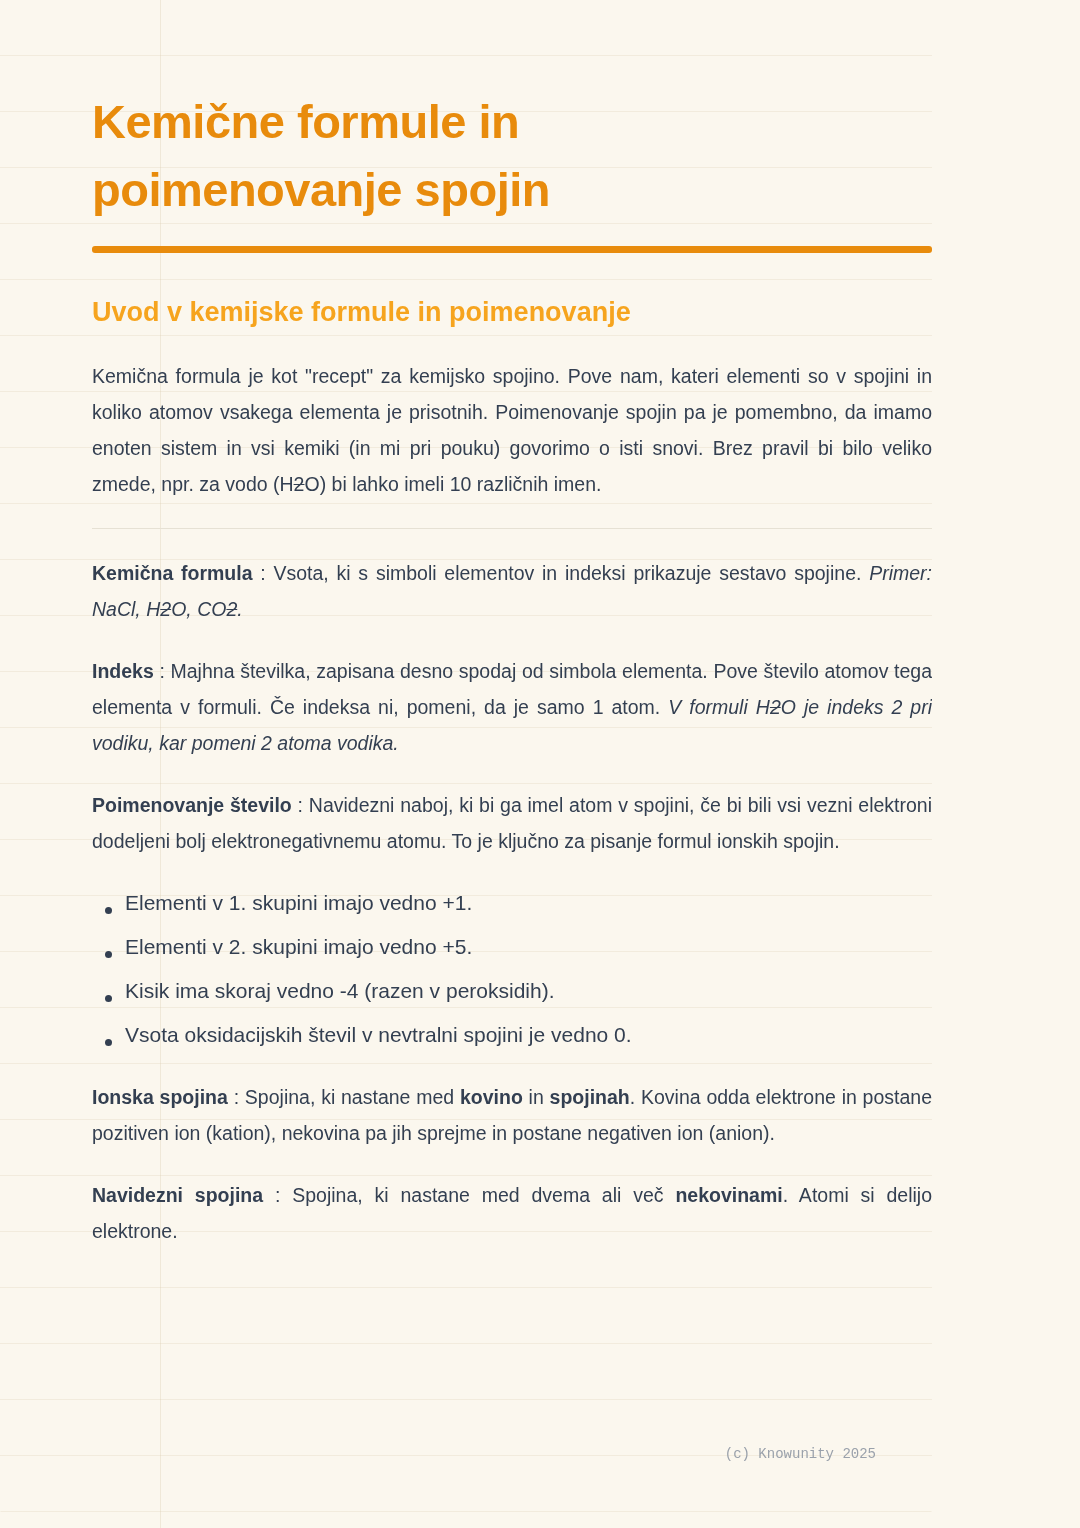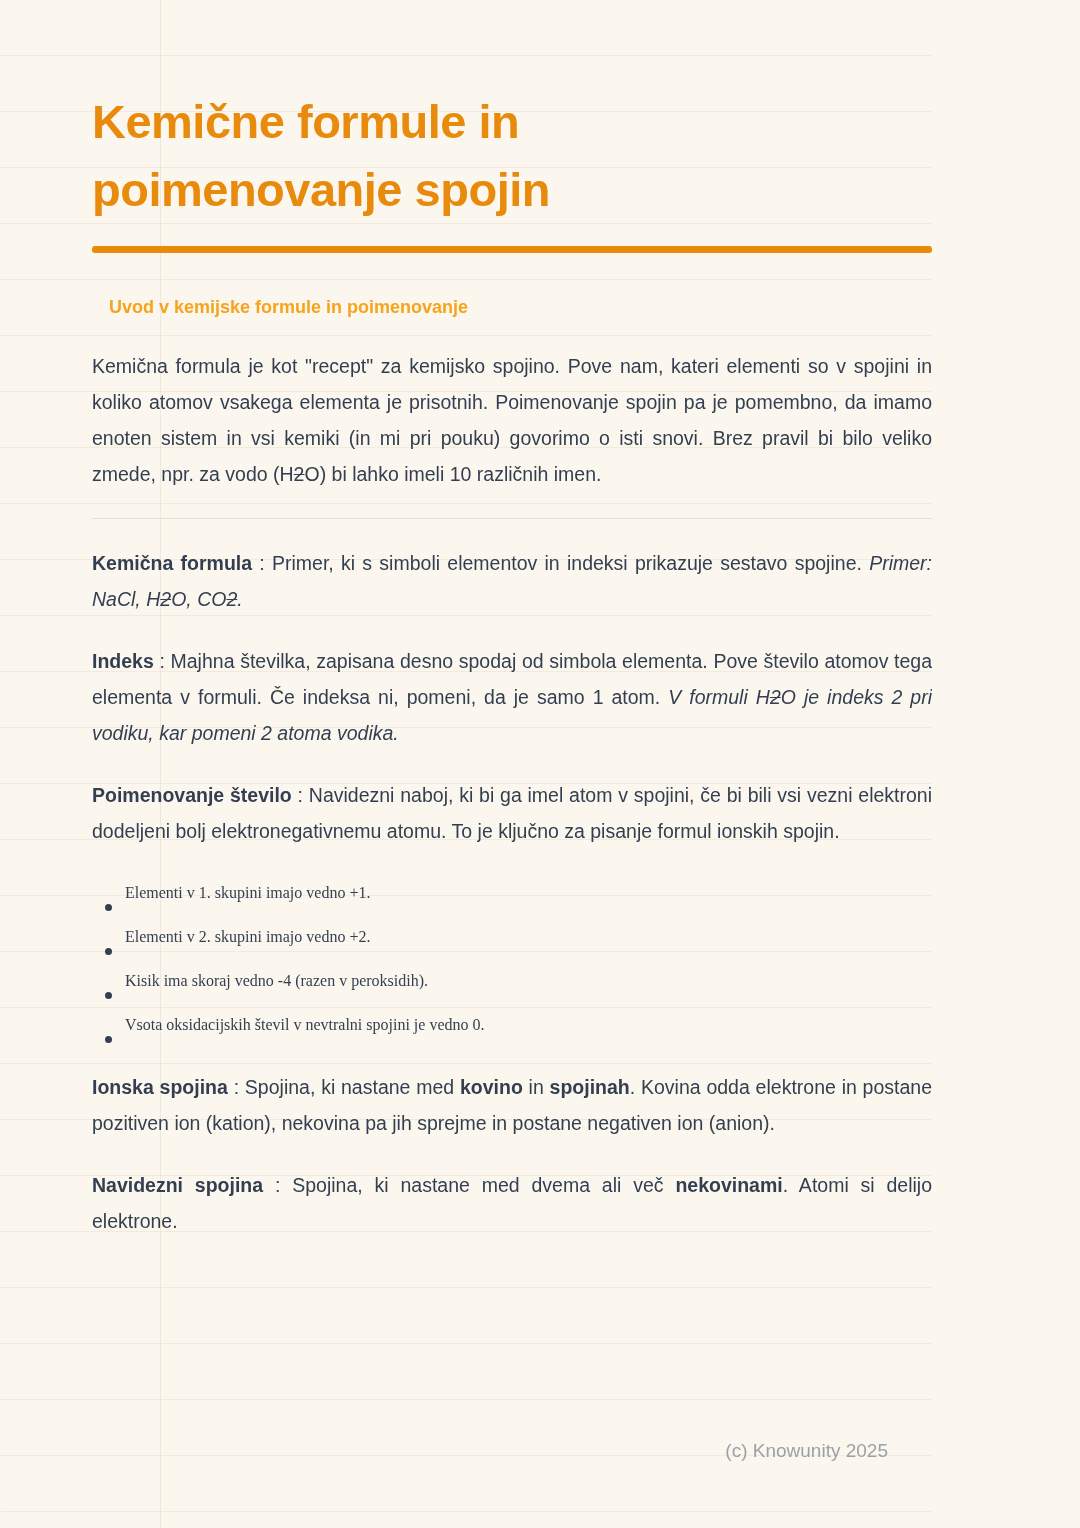--- a/index.html
+++ b/index.html
@@ -46,22 +46,22 @@
     letter-spacing: -0.5px;
     color: #e88b0c;
   }
   .title-rule {
     margin-top: 22px;
     height: 7px;
     border-radius: 3px;
     background: #e88b0c;
   }
   .section-heading {
-    margin: 44px 17px 0;
-    font-size: 18px;
+    margin: 44px 0 0;
+    font-size: 27px;
     line-height: 1.15;
     font-weight: bold;
     color: #f6a41e;
   }
   .section-heading.after-divider { margin-top: 36px; }
   .para {
     margin: 26px 0 0;
     font-size: 19.5px;
     line-height: 36px;
     text-align: justify;
@@ -75,72 +75,72 @@
     height: 1px;
     background: #e6e1d4;
   }
   .rules {
     margin: 26px 0 0;
     padding: 0 0 0 13px;
     list-style: none;
   }
   .rule-item {
     display: flex;
-    align-items: flex-end;
+    align-items: center;
     gap: 13px;
     margin: 0 0 8px;
-    font-size: 16px;
+    font-size: 21px;
     line-height: 36px;
-    font-family: Liberation Serif, serif;
   }
   .dot {
     flex: none;
     width: 7px;
     height: 7px;
     margin-top: 15px;
     border-radius: 50%;
     background: #333f51;
   }
   .footer {
     position: absolute;
-    right: 44px;
+    right: 56px;
     bottom: 66px;
-    font-size: 19px;
+    font-size: 14px;
     color: #9aa1ab;
+    font-family: Liberation Mono, monospace;
   }
 </style>
 </head>
 <body>
 
 <div class="page">
   <div class="right-strip"></div>
   <div class="margin-line"></div>
 
   <div class="content">
     <h1 class="title">Kemične formule in poimenovanje spojin</h1>
     <div class="title-rule"></div>
 
     <h2 class="section-heading">Uvod v kemijske formule in poimenovanje</h2>
     <p class="para intro-para"><span>Kemična formula je kot "recept" za kemijsko spojino. Pove nam, kateri elementi so v spojini in koliko atomov vsakega elementa je prisotnih. Poimenovanje spojin pa je pomembno, da imamo enoten sistem in vsi kemiki (in mi pri pouku) govorimo o isti snovi. Brez pravil bi bilo veliko zmede, npr. za vodo (H</span><span class="st">2</span><span>O) bi lahko imeli 10 različnih imen.</span></p>
 
     <div class="divider"></div>
 
 
-    <p class="para"><span class="b">Kemična formula</span><span> : Primer, ki s simboli elementov in indeksi prikazuje sestavo spojine. </span><span class="i">Primer: NaCl, H</span><span class="i st">2</span><span class="i">O, CO</span><span class="i st">2</span><span class="i">.</span></p>
+    <p class="para"><span class="b">Kemična formula</span><span> : Vsota, ki s simboli elementov in indeksi prikazuje sestavo spojine. </span><span class="i">Primer: NaCl, H</span><span class="i st">2</span><span class="i">O, CO</span><span class="i st">2</span><span class="i">.</span></p>
     <p class="para"><span class="b">Indeks</span><span> : Majhna številka, zapisana desno spodaj od simbola elementa. Pove število atomov tega elementa v formuli. Če indeksa ni, pomeni, da je samo 1 atom. </span><span class="i">V formuli H</span><span class="i st">2</span><span class="i">O je indeks 2 pri vodiku, kar pomeni 2 atoma vodika.</span></p>
     <p class="para"><span class="b">Poimenovanje število</span><span> : Navidezni naboj, ki bi ga imel atom v spojini, če bi bili vsi vezni elektroni dodeljeni bolj elektronegativnemu atomu. To je ključno za pisanje formul ionskih spojin.</span></p>
 
     <ul class="rules">
       <li class="rule-item">
         <span class="dot"></span>
         <span class="rule-text">Elementi v 1. skupini imajo vedno +1.</span>
       </li>
       <li class="rule-item">
         <span class="dot"></span>
-        <span class="rule-text">Elementi v 2. skupini imajo vedno +2.</span>
+        <span class="rule-text">Elementi v 2. skupini imajo vedno +5.</span>
       </li>
       <li class="rule-item">
         <span class="dot"></span>
         <span class="rule-text">Kisik ima skoraj vedno -4 (razen v peroksidih).</span>
       </li>
       <li class="rule-item">
         <span class="dot"></span>
         <span class="rule-text">Vsota oksidacijskih števil v nevtralni spojini je vedno 0.</span>
       </li>
     </ul>

